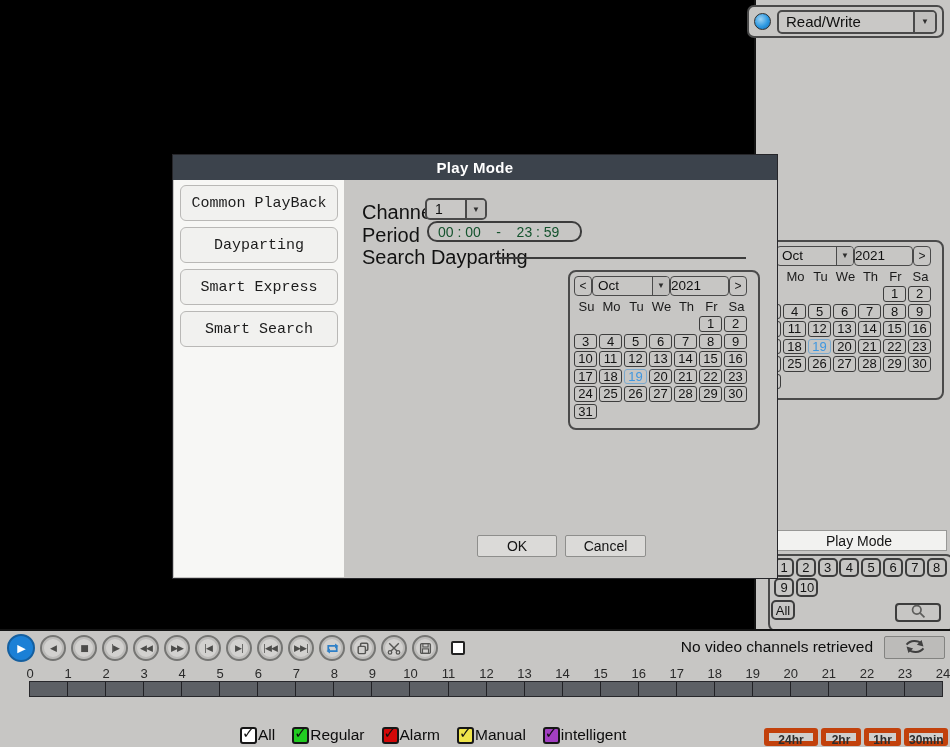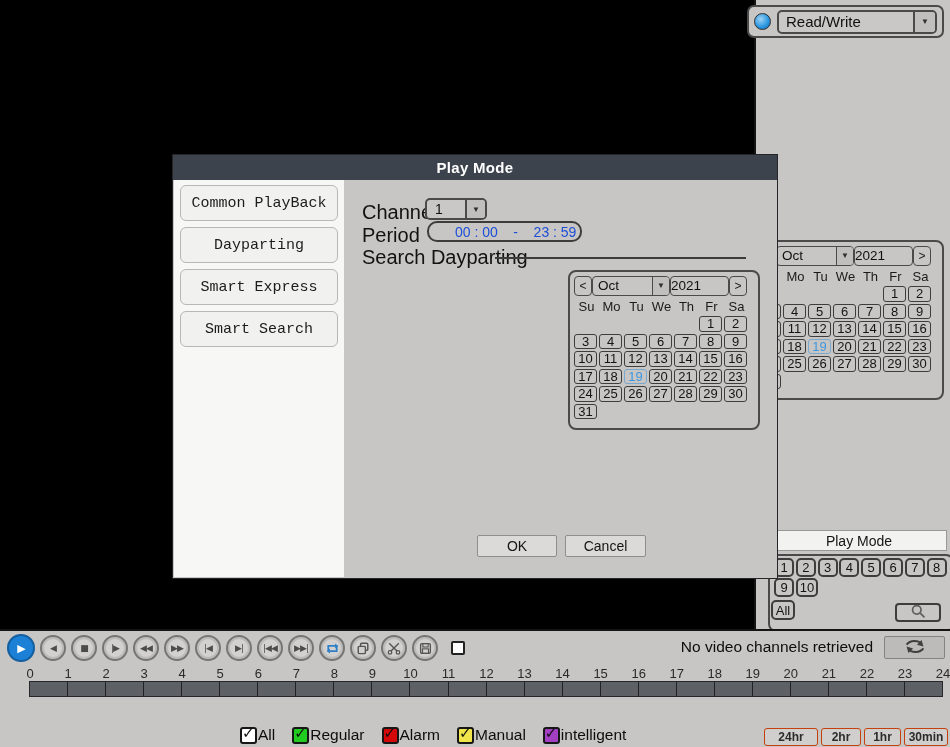--- a/index.html
+++ b/index.html
@@ -43,21 +43,21 @@
   .side-btn { display:block; width:158px; height:36px; margin:0 auto 6px; background:#f1f1ef; border:1px solid #b9b8b6; border-radius:6px; font-size:15px; color:#1c1c1c; font-family:Liberation Mono, monospace; }
   .side-btn.selected { background:#1e9ce6; color:#fff; border-color:#1e9ce6; }
   .dlg-label { position:absolute; font-size:20px; color:#121212;text-align:center; }
   #lbl-channel { left:189px; top:46px; }
   #lbl-period  { left:189px; top:69px; }
   #lbl-search  { left:189px; top:91px; }
   .sc-line { position:absolute; left:322px; top:102px; width:251px; border-top:2px solid #3c3c3c; }
   .ch-dd { position:absolute; left:252px; top:43px; width:62px; height:22px; border:2px solid #4a4a4a; border-radius:5px; display:flex; align-items:stretch; background:#c9c8c6; overflow:hidden; }
   .ch-dd .val { flex:1; padding-left:8px; font-size:14px; color:#101010; display:flex; align-items:center; }
   .ch-dd .dd-box { width:20px; }
-  .period-field { position:absolute; left:254px; top:66px; width:155px; height:21px; border:2px solid #3c3c3c; border-radius:10px; font-size:14px; color:#1d4ed8; display:flex; align-items:center; padding-left:26px; white-space:pre; }
+  .period-field { position:absolute; left:254px; top:66px; width:155px; height:21px; border:2px solid #3c3c3c; border-radius:10px; font-size:14px; color:#14532d; display:flex; align-items:center; padding-left:9px; white-space:pre; }
   .dlg-btn { position:absolute; height:22px; background:#dbdad8; border:1px solid #8e8e8c; border-radius:2px; font-size:14px; color:#141414; font-family:inherit; }
   #btn-ok { left:304px; top:380px; width:80px; }
   #btn-cancel { left:392px; top:380px; width:81px; }
 
   
   .chpanel-header { position:absolute; left:771px; top:530px; width:176px; height:21px; background:#f2f2f0; border:1px solid #98989б; border:1px solid #989896; font-size:14px; color:#141414; display:flex; align-items:center; justify-content:center; z-index:1; }
   .chpanel { position:absolute; left:768px; top:554px; width:186px; height:78px; border:2px solid #4a4a4a; border-radius:8px; background:#c7c6c4; z-index:1; }
   .ch-btn { position:absolute; height:19px; border:2px solid #3d3d3d; border-radius:5px; background:transparent; font-size:13px; color:#141414; display:flex; align-items:center; justify-content:center; font-family:inherit; padding:0; }
   .ch-search { position:absolute; left:125px; top:47px; width:46px; height:19px; border:2px solid #3d3d3d; border-radius:4px; background:transparent; display:flex; align-items:center; justify-content:center; }
 
@@ -79,21 +79,21 @@
   .tl-seg { flex:1; border-right:1px solid #212125; }
   .tl-seg:last-child { border-right:none; }
 
   
   .filters { position:absolute; left:240px; top:726px; display:flex; align-items:center; gap:17px; z-index:6; }
   .filter { display:flex; align-items:center; }
   .filter .box { width:17px; height:17px; border:2px solid #161616; border-radius:3px; position:relative; }
   .filter .check { position:absolute; left:0; top:-5px; font-size:15px; font-weight:bold; color:#101010; font-family:"DejaVu Sans",sans-serif; }
   .filter .label { font-size:15.5px; color:#0d0d0d; margin-left:1px; }
   .range-btns { position:absolute; left:764px; top:728px; display:flex; gap:3px; z-index:6; }
-  .range-btn { height:18px; background:#d0cfcd; border:1px solid #c2410c; border-radius:3px; font-size:12px; font-weight:bold; color:#2c2c2c; font-family:inherit; padding:0; }
+  .range-btn { height:18px; background:#d0cfcd; border:5px solid #c2410c; border-radius:3px; font-size:12px; font-weight:bold; color:#2c2c2c; font-family:inherit; padding:0; }
 </style>
 </head>
 <body>
 
 <div class="page">
 
   <div class="video-area"></div>
   <div class="right-sidebar"></div>
 
   <div class="rw-group">

